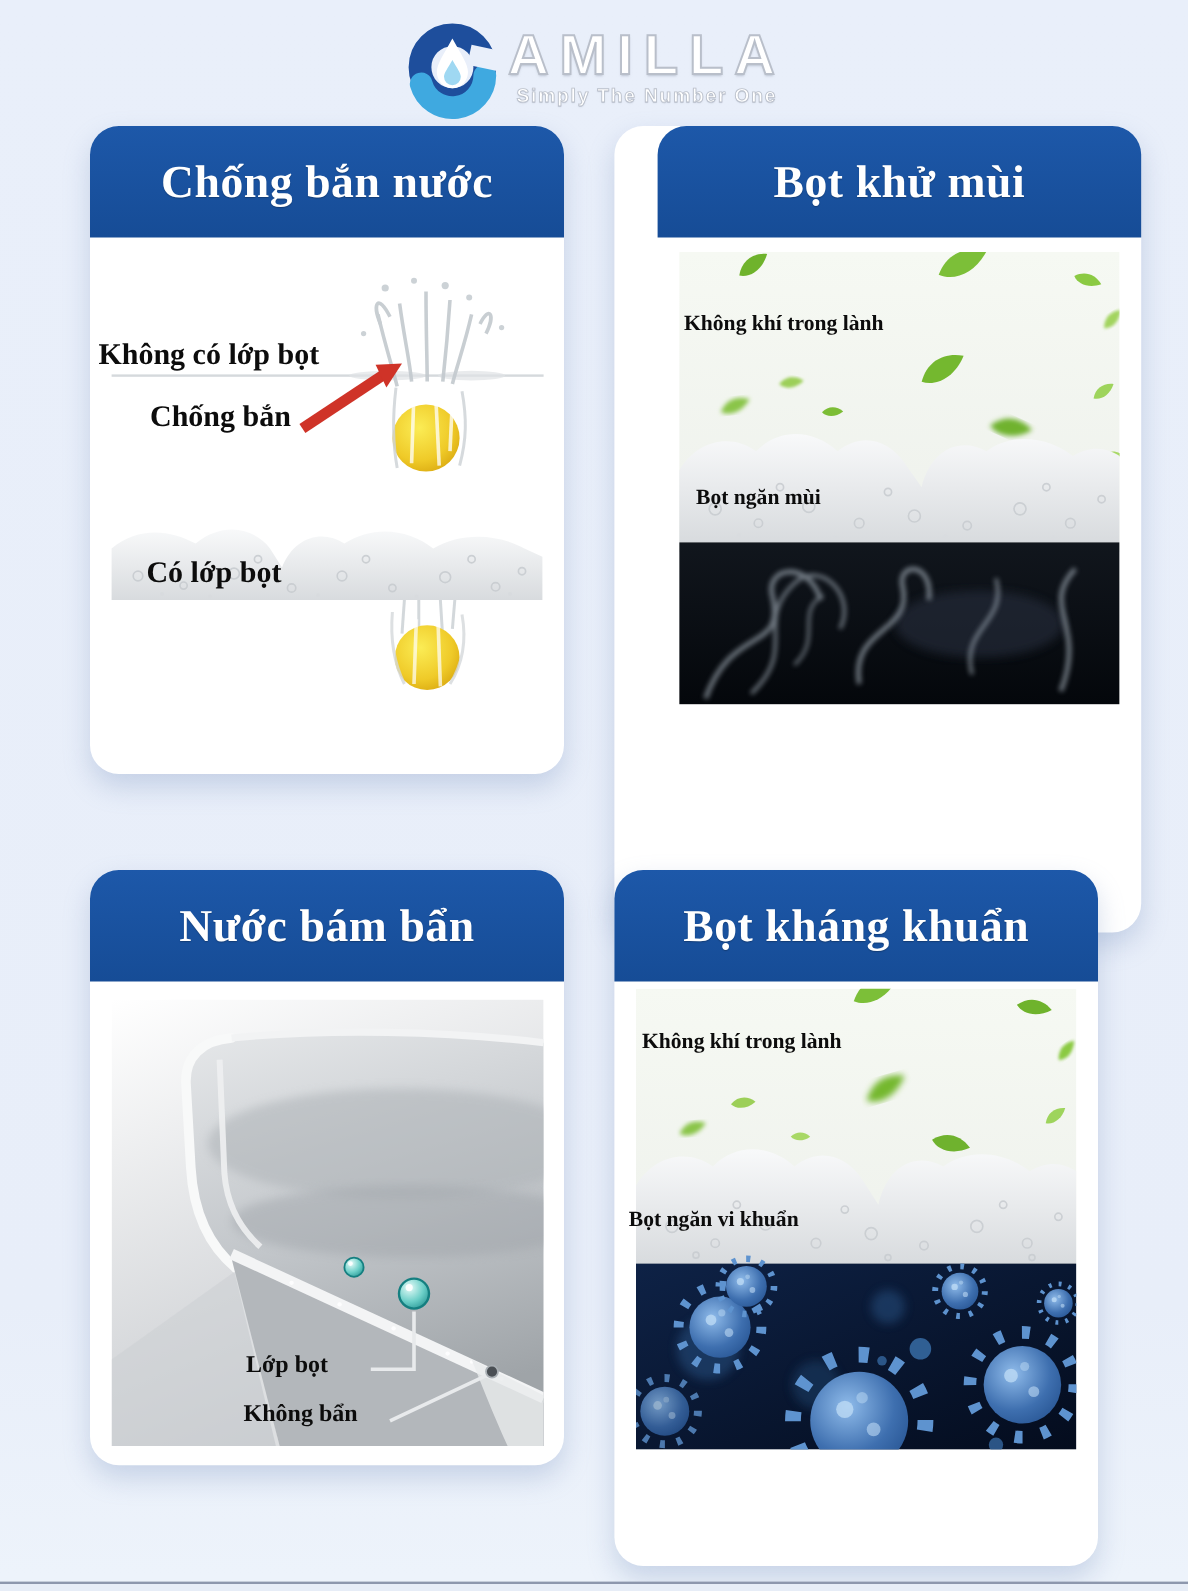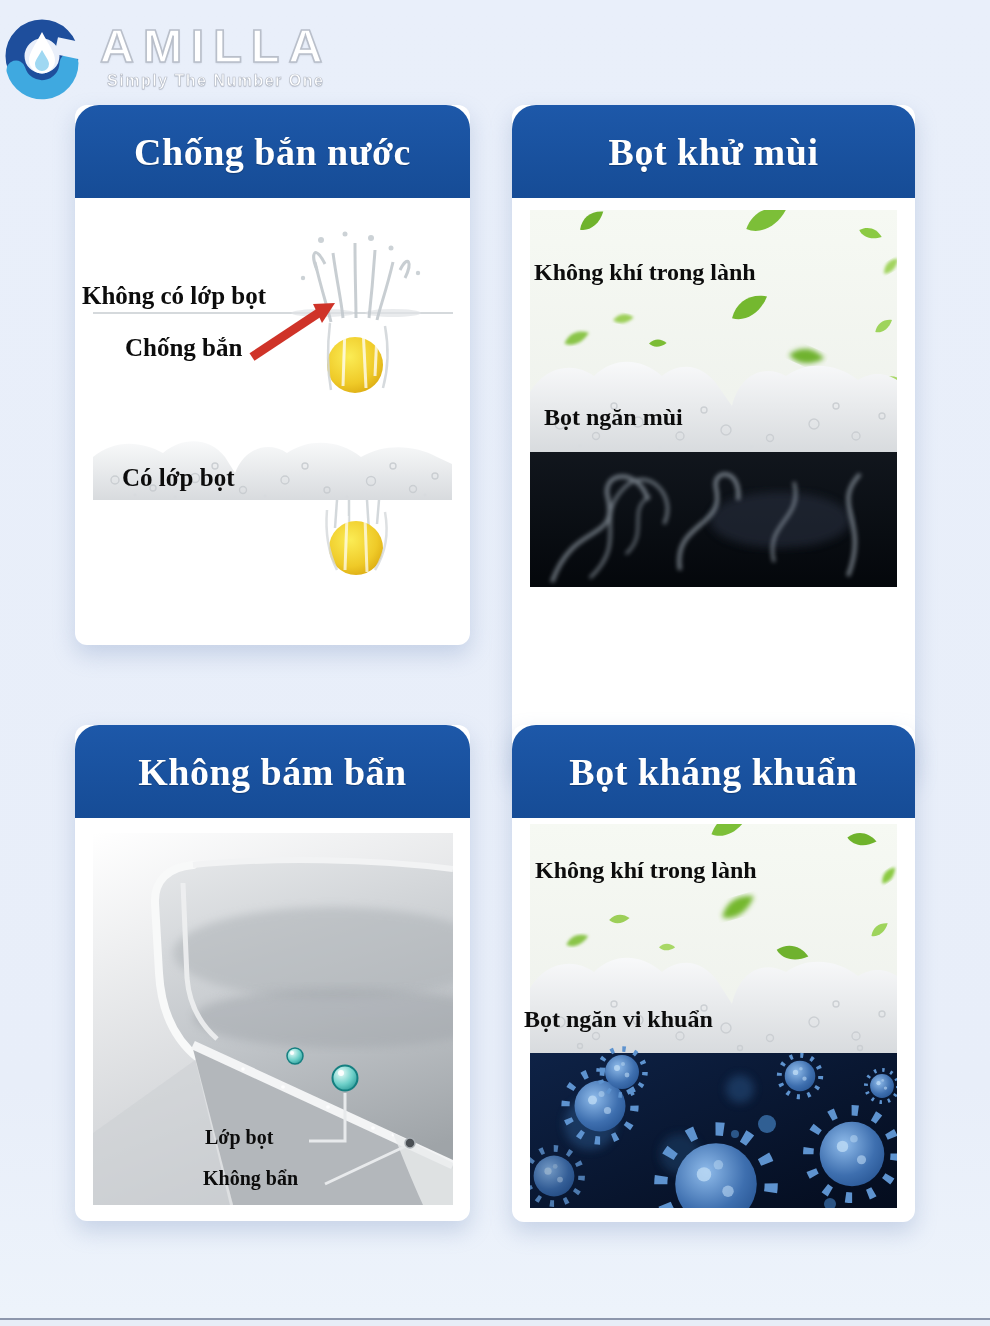--- a/index.html
+++ b/index.html
@@ -3,59 +3,59 @@
 <meta charset="utf-8">
 <style>
   html,body{margin:0;padding:0;}
   body{font-family:"Liberation Sans",sans-serif;}
   .stage{
     position:relative;width:990px;height:1326px;overflow:hidden;
     background:linear-gradient(180deg,#e9effa 0%,#e8eef9 82%,#edf3fb 99%);
   }
   
   .logo{position:absolute;top:6px;left:0;width:100%;height:100px;
-        display:flex;align-items:center;justify-content:flex-start;gap:16px;}
+        display:flex;align-items:center;justify-content:center;gap:4px;}
   .logo-icon{width:84px;height:88px;flex:0 0 auto;}
   .logo-textblock{display:flex;flex-direction:column;align-items:center;}
   .brand{
     font-family:"Liberation Sans",sans-serif;font-weight:bold;font-size:47px;
     letter-spacing:9px;color:#ffffff;line-height:1;
     -webkit-text-stroke:1.6px #b9bfca;
     text-shadow:0 1px 2px rgba(150,158,175,.55);
   }
   .tagline{
     font-family:"Liberation Sans",sans-serif;font-weight:bold;font-size:16px;
     letter-spacing:1.5px;color:#ffffff;margin-top:3px;
     -webkit-text-stroke:0.7px #b9bfca;
     text-shadow:0 1px 1px rgba(150,158,175,.5);
   }
   
-  .card{position:absolute;background:#ffffff;border-radius:12px;
+  .card{position:absolute;background:#ffffff;border-radius:24px;
         box-shadow:0 10px 22px rgba(125,148,190,.33);}
   .card1{left:75px;top:105px;width:395px;height:540px;}
-  .card2{left:512px;top:105px;width:403px;height:672px;}
+  .card2{left:512px;top:105px;width:403px;height:672px;padding-left:36px;}
   .card3{left:75px;top:725px;width:395px;height:496px;}
-  .card4{left:512px;top:725px;width:403px;height:497px;}
+  .card4{left:512px;top:725px;width:403px;height:580px;}
   .card-header{
     height:93px;border-radius:24px 24px 0 0;
     background:linear-gradient(180deg,#1d58a9 0%,#164c96 100%);
     display:flex;align-items:center;justify-content:center;
   }
   .card-header span{
     font-family:"Liberation Serif",serif;font-weight:700;font-size:38px;
     color:#ffffff;letter-spacing:0.5px;text-shadow:0 1px 1px rgba(0,0,0,.25);
   }
   .card-body{position:relative;width:100%;height:calc(100% - 93px);
              border-radius:0 0 24px 24px;overflow:hidden;}
   .photo{position:absolute;display:block;}
   .img-label{
     position:absolute;font-family:"Liberation Serif",serif;font-weight:700;
     color:#0c0c0c;white-space:nowrap;line-height:1.05;
   }
-  .fs25{font-size:25px;text-align:right;} .fs26{font-size:24px;} .fs28{font-size:20px;}
+  .fs25{font-size:25px;text-align:right;} .fs26{font-size:18px;} .fs28{font-size:20px;}
   
   .bottom-line{position:absolute;left:0;top:1318px;width:990px;height:2px;background:#8d97ad;}
   .bottom-strip{position:absolute;left:0;top:1320px;width:990px;height:6px;background:#e7edf7;}
   .hiddefs{position:absolute;width:0;height:0;overflow:hidden;}
 </style>
 </head>
 <body>
 
 <svg class="hiddefs" aria-hidden="true">
   <defs>
@@ -272,21 +272,21 @@
           <path d="M96,344 C120,322 96,300 120,286" stroke-width="2.5"></path>
         </g>
       </svg>
       <div class="img-label fs26" style="left:22px;top:62px">Không khí trong lành</div>
       <div class="img-label fs26" style="left:32px;top:207px">Bọt ngăn mùi</div>
     </div>
   </section>
 
   <section class="card card3">
     <div class="card-header">
-      <span>Không bám bẩn</span>
+      <span>Nước bám bẩn</span>
     </div>
     <div class="card-body">
       <svg class="photo" style="left:18px;top:15px" width="360" height="372" viewBox="0 0 360 372">
         <rect x="0" y="0" width="360" height="372" fill="url(#bowlBgG)"></rect>
 
         <path d="M100,32 C180,24 280,26 360,36 L360,372 L318,372 L105,225 C80,205 68,175 66,140 L62,70 C61,48 75,34 100,32 Z" fill="url(#ceramicG)"></path>
         <ellipse cx="240" cy="120" rx="160" ry="46" fill="#aeb3b7" opacity="0.55" filter="url(#soft4)"></ellipse>
         <ellipse cx="250" cy="185" rx="150" ry="30" fill="#9ea3a8" opacity="0.45" filter="url(#soft4)"></ellipse>
 
         <path d="M100,32 C75,34 61,48 62,70 L66,140 C68,175 80,205 105,225 L318,372" fill="none" stroke="#f8f9f9" stroke-width="8" stroke-linecap="round"></path>

